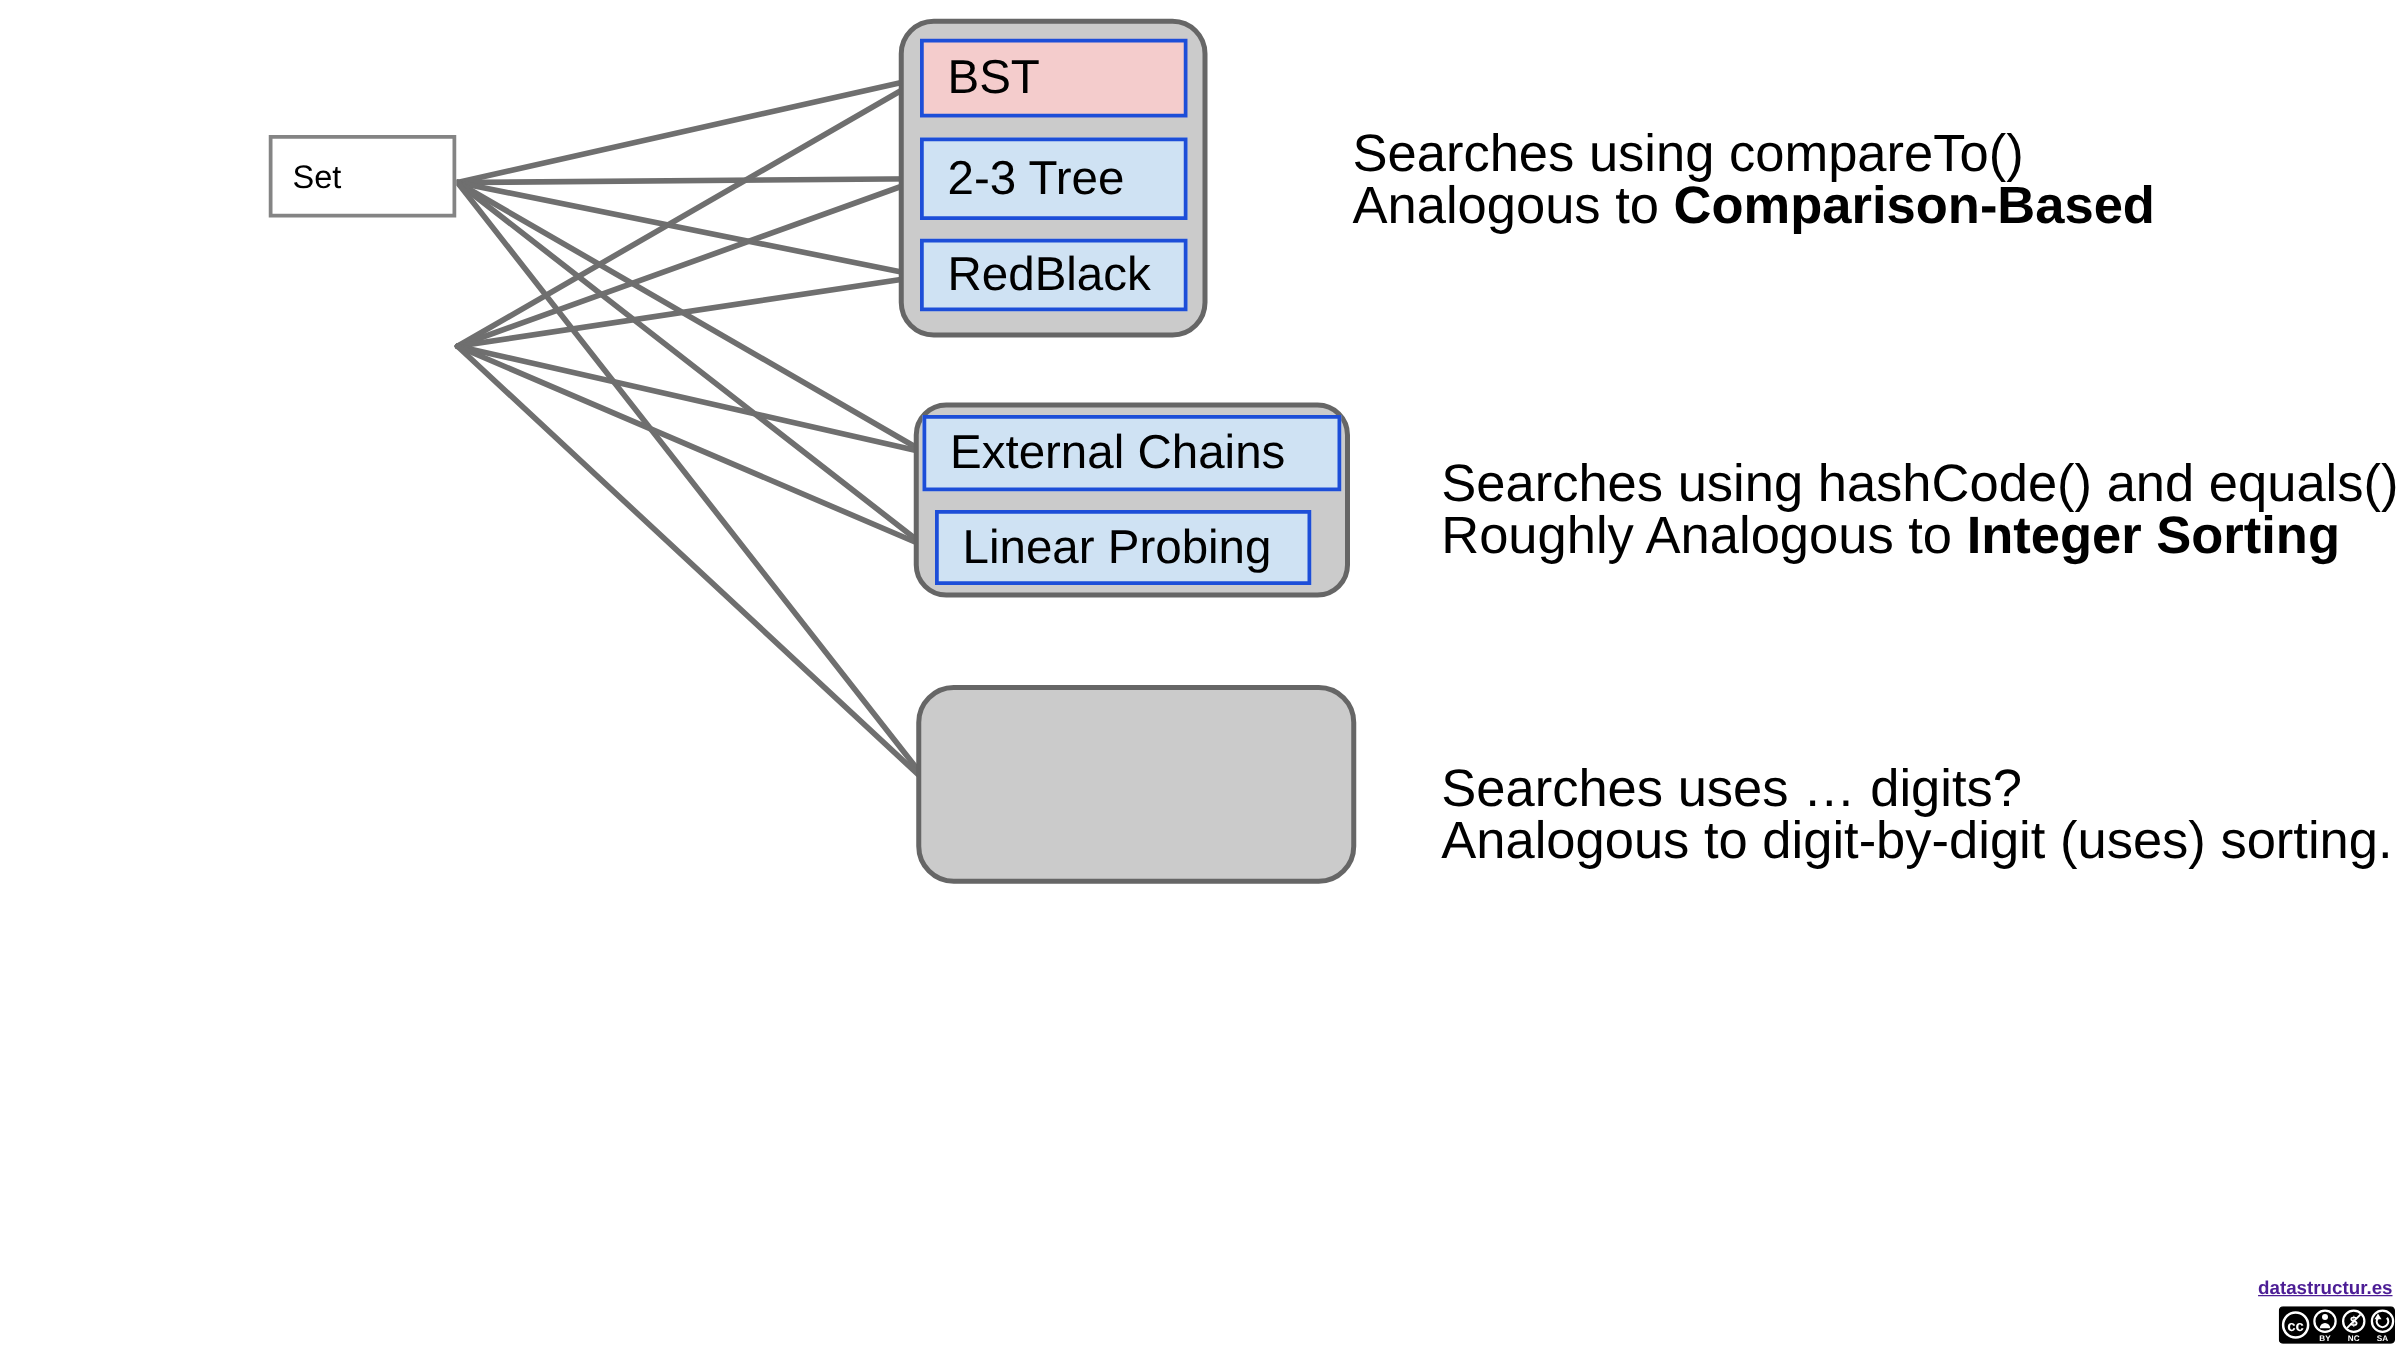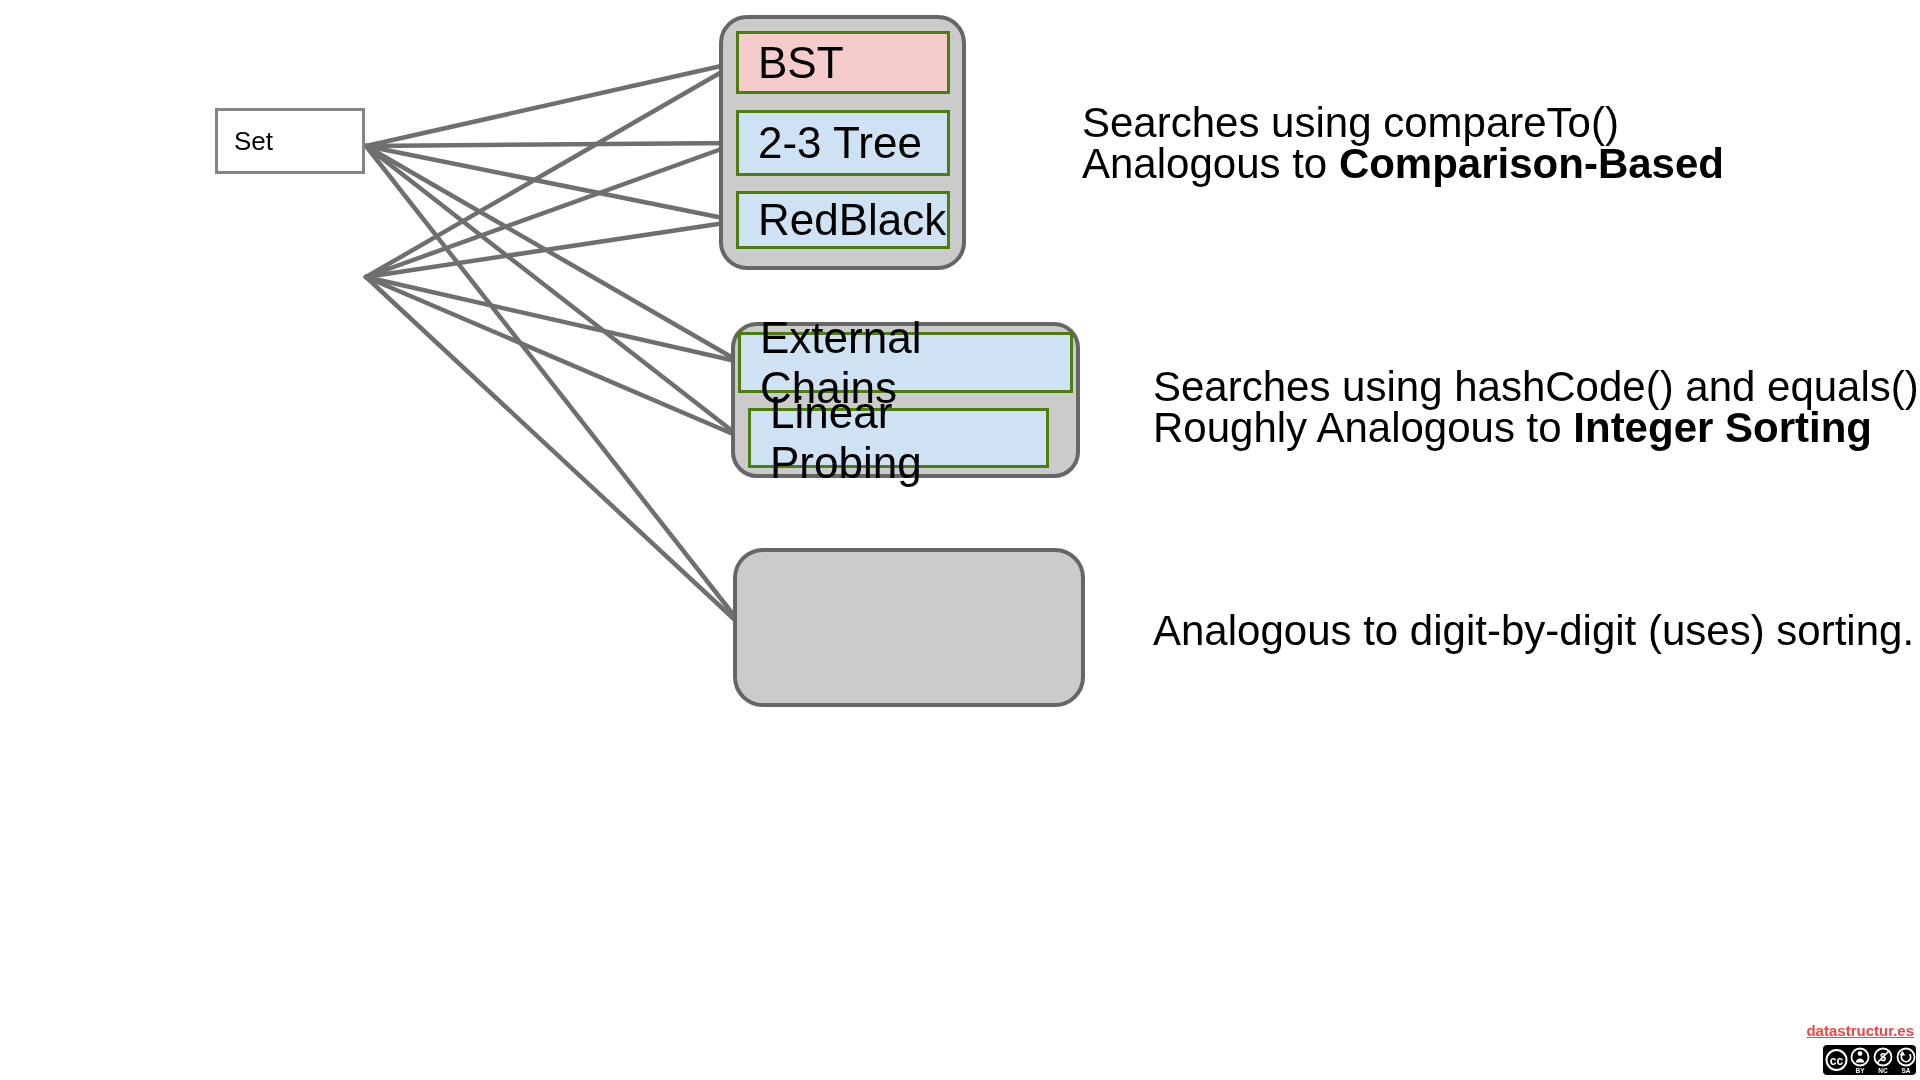--- a/index.html
+++ b/index.html
@@ -40,24 +40,24 @@
     background: #cbcbcb;
     border: 4px solid #666666;
     border-radius: 28px;
   }
   #group-comparison { left: 719px; top: 15px;  width: 247px; height: 255px; }
   #group-hashing    { left: 731px; top: 322px; width: 349px; height: 156px; border-radius: 26px; }
   #group-radix      { left: 733px; top: 548px; width: 352px; height: 159px; border-radius: 30px; }
 
   .node {
     position: absolute;
-    border: 3px solid #4d7c0f;
+    border: 3px solid #1d4ed8;
     display: flex; align-items: center;
     padding-left: 19px;
-    font-size: 44px;
+    font-size: 38px;
     background: #cfe2f3;
   }
   #node-bst      { left: 13px; top: 12px;  width: 214px; height: 63px; background: #f4cccc; }
   #node-tree23   { left: 13px; top: 91px;  width: 214px; height: 66px; }
   #node-redblack { left: 13px; top: 172px; width: 214px; height: 58px; }
   #node-external { left: 3px;  top: 6px;   width: 335px; height: 61px; }
   #node-linear   { left: 13px;  top: 82px;  width: 301px; height: 60px; }
 
   .note {
     font-size: 42px;
@@ -66,21 +66,21 @@
   }
   #note-comparison { left: 1082px; top: 102px; }
   #note-hashing    { left: 1153px; top: 366px; }
   #note-radix      { left: 1153px; top: 610px; }
   .note b { font-weight: bold; }
 
   #site-link {
     right: 6px; top: 1022px;
     font-size: 15px;
     font-weight: bold;
-    color: #ef4444;
+    color: #4c1d95;
     text-decoration: underline;
     white-space: nowrap;
   }
   #cc-badge { left: 1823px; top: 1045px; }
 </style>
 </head>
 <body>
 
 <div id="slide">
 
@@ -135,20 +135,21 @@
     <div>Searches using compareTo()</div>
     <div><span>Analogous to </span><b>Comparison-Based</b></div>
   </div>
 
   <div id="note-hashing" class="abs note">
     <div>Searches using hashCode() and equals()</div>
     <div><span>Roughly Analogous to </span><b>Integer Sorting</b></div>
   </div>
 
   <div id="note-radix" class="abs note">
+    <div>Searches uses … digits?</div>
     <div><span>Analogous to digit-by-digit (uses) sorting.</span><b></b></div>
   </div>
 
   <a id="site-link" class="abs" href="#">datastructur.es</a>
 
   <svg id="cc-badge" class="abs" width="93" height="30" viewBox="0 0 93 30">
     <rect x="0.5" y="0.5" width="92" height="29" rx="3" fill="#000000" stroke="#000000"></rect>
 
     <g>
       <circle cx="13.5" cy="15" r="10" fill="none" stroke="#ffffff" stroke-width="2"></circle>

